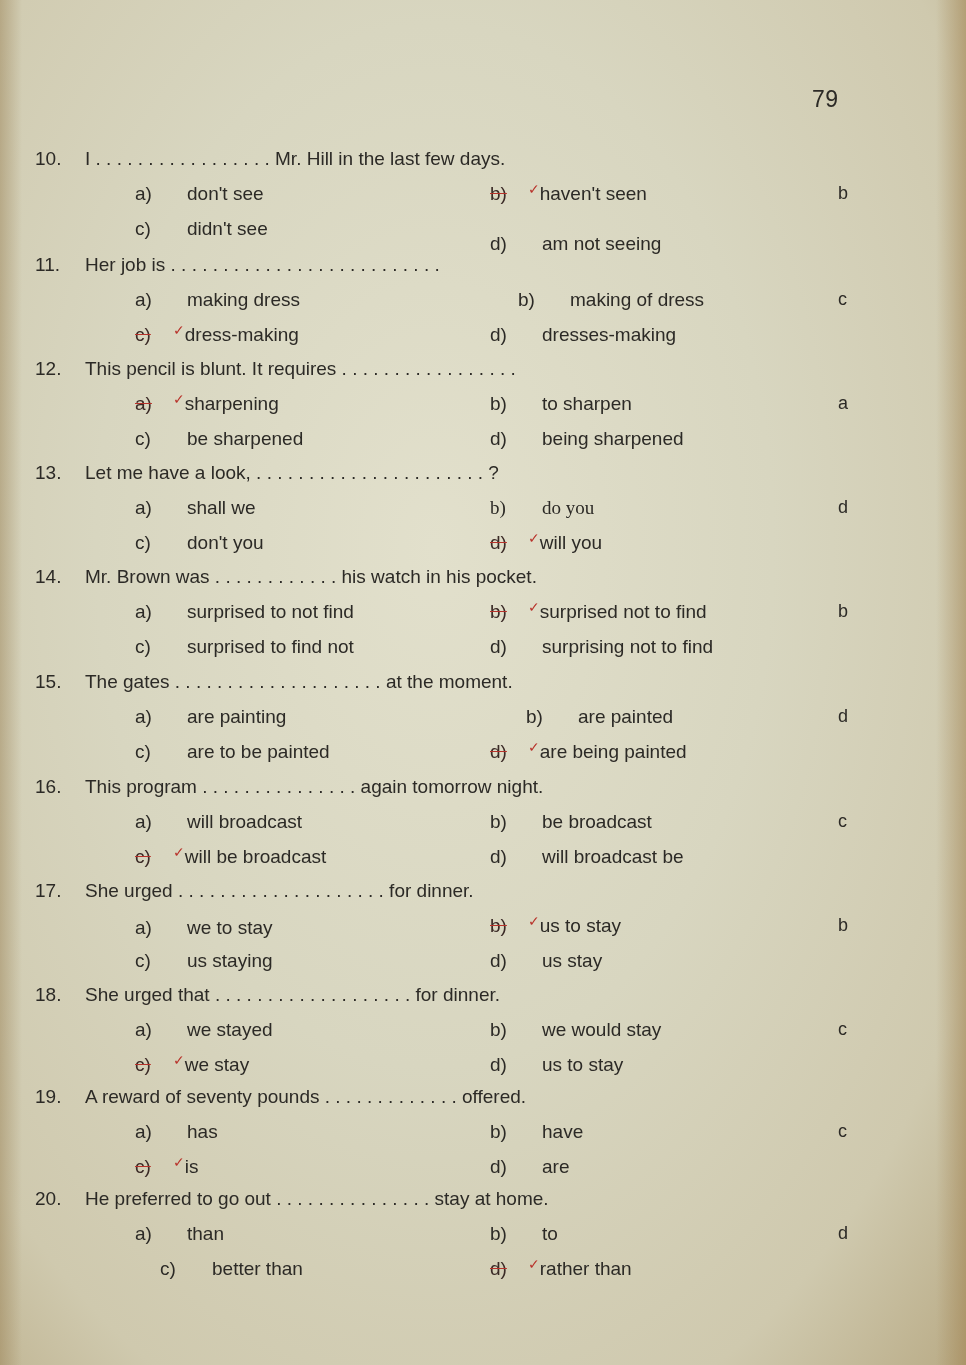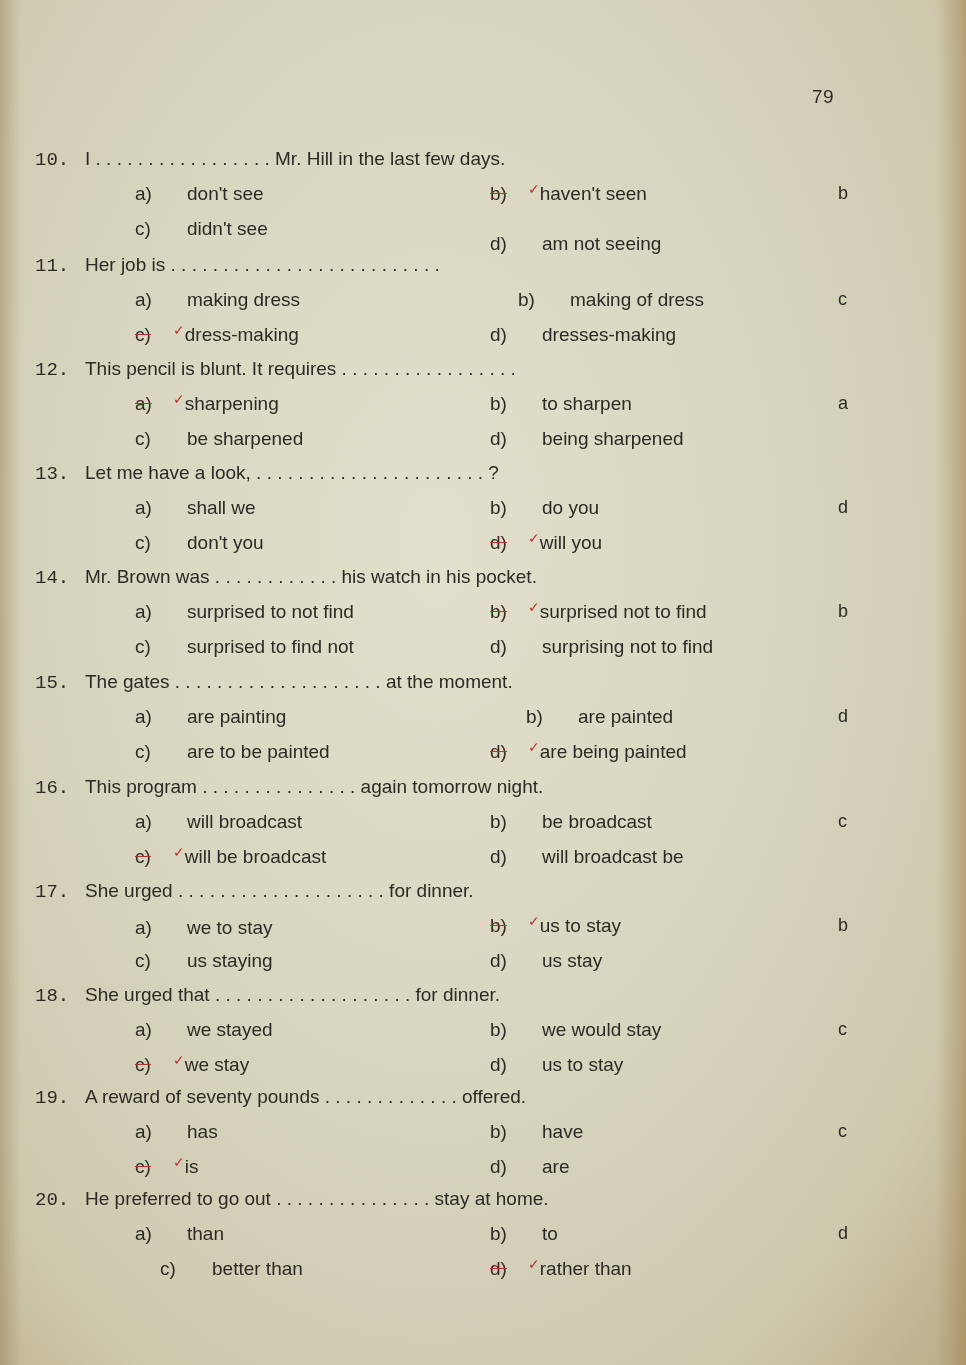--- a/index.html
+++ b/index.html
@@ -3,24 +3,24 @@
 <meta charset="utf-8">
 <style>
   html,body{margin:0;padding:0;}
   body{width:966px;height:1365px;overflow:hidden;
     background:radial-gradient(ellipse at 45% 40%, #e2e0cc 0%, #d8d6c0 45%, #cfc9ae 80%, #b9ab86 100%);
     font-family:"Liberation Sans", sans-serif;color:#2c2a26;position:relative;}
   .edge-right{position:absolute;right:0;top:0;width:30px;height:1365px;
     background:linear-gradient(to right, rgba(180,160,110,0) 0%, rgba(160,130,80,0.55) 100%);}
   .edge-left{position:absolute;left:0;top:0;width:22px;height:1365px;
     background:linear-gradient(to left, rgba(180,160,110,0) 0%, rgba(150,125,80,0.45) 100%);}
-  .page-num{position:absolute;left:812px;top:86px;font-size:19px;letter-spacing:0.5px;}
+  .page-num{position:absolute;left:812px;top:86px;font-size:23px;letter-spacing:0.5px;}
   .q{position:absolute;left:0;width:966px;font-size:19px;}
   .stem{position:absolute;left:35px;white-space:nowrap;}
-  .stem .num{display:inline-block;width:50px;font-family:Liberation Mono, monospace;}
+  .stem .num{display:inline-block;width:50px;}
   .opt{position:absolute;white-space:nowrap;}
   .opt .lbl{display:inline-block;width:52px;}
   .opt.col1{left:135px;}
   .opt.col2{left:490px;}
   .lbl.marked{color:#3a2a26;text-decoration:line-through;text-decoration-color:#b8322a;}
   .tick{color:#b8322a;font-size:14px;margin-left:-14px;position:relative;top:-6px;}
   .ans{position:absolute;left:838px;font-size:18px;}
 </style>
 </head>
 <body>
@@ -51,21 +51,21 @@
       <div class="stem"><span class="num">12.</span><span>This pencil is blunt.  It requires . . . . . . . . . . . . . . . .  .</span></div>
       <div class="opt col1" style="top: 35px;"><span class="lbl marked">a)</span><span class="tick">✓</span><span>sharpening</span></div>
       <div class="opt col2" style="top: 35px;"><span class="lbl">b)</span><span>to sharpen</span></div>
       <div class="opt col1" style="top: 70px;"><span class="lbl">c)</span><span>be sharpened</span></div>
       <div class="opt col2" style="top: 70px;"><span class="lbl">d)</span><span>being sharpened</span></div>
       <div class="ans" style="top: 35px;">a</div>
     </div>
     <div class="q" style="top: 462px;">
       <div class="stem"><span class="num">13.</span><span>Let me have a look,  . . . . . . . . . . . . . . . . . . . . . . ?</span></div>
       <div class="opt col1" style="top: 35px;"><span class="lbl">a)</span><span>shall we</span></div>
-      <div class="opt col2" style="top: 35px;"><span class="lbl">b)</span><span>do you</span></div>
+      <div class="opt col2" style="top: 35px; font-family: Liberation Serif, serif;"><span class="lbl">b)</span><span>do you</span></div>
       <div class="opt col1" style="top: 70px;"><span class="lbl">c)</span><span>don't you</span></div>
       <div class="opt col2" style="top: 70px;"><span class="lbl marked">d)</span><span class="tick">✓</span><span>will you</span></div>
       <div class="ans" style="top: 35px;">d</div>
     </div>
     <div class="q" style="top: 566px;">
       <div class="stem"><span class="num">14.</span><span>Mr. Brown was   . . . . . . . . . . . .  his watch in his pocket.</span></div>
       <div class="opt col1" style="top: 35px;"><span class="lbl">a)</span><span>surprised to not find</span></div>
       <div class="opt col2" style="top: 35px;"><span class="lbl marked">b)</span><span class="tick">✓</span><span>surprised not to find</span></div>
       <div class="opt col1" style="top: 70px;"><span class="lbl">c)</span><span>surprised to find not</span></div>
       <div class="opt col2" style="top: 70px;"><span class="lbl">d)</span><span>surprising not to find</span></div>

